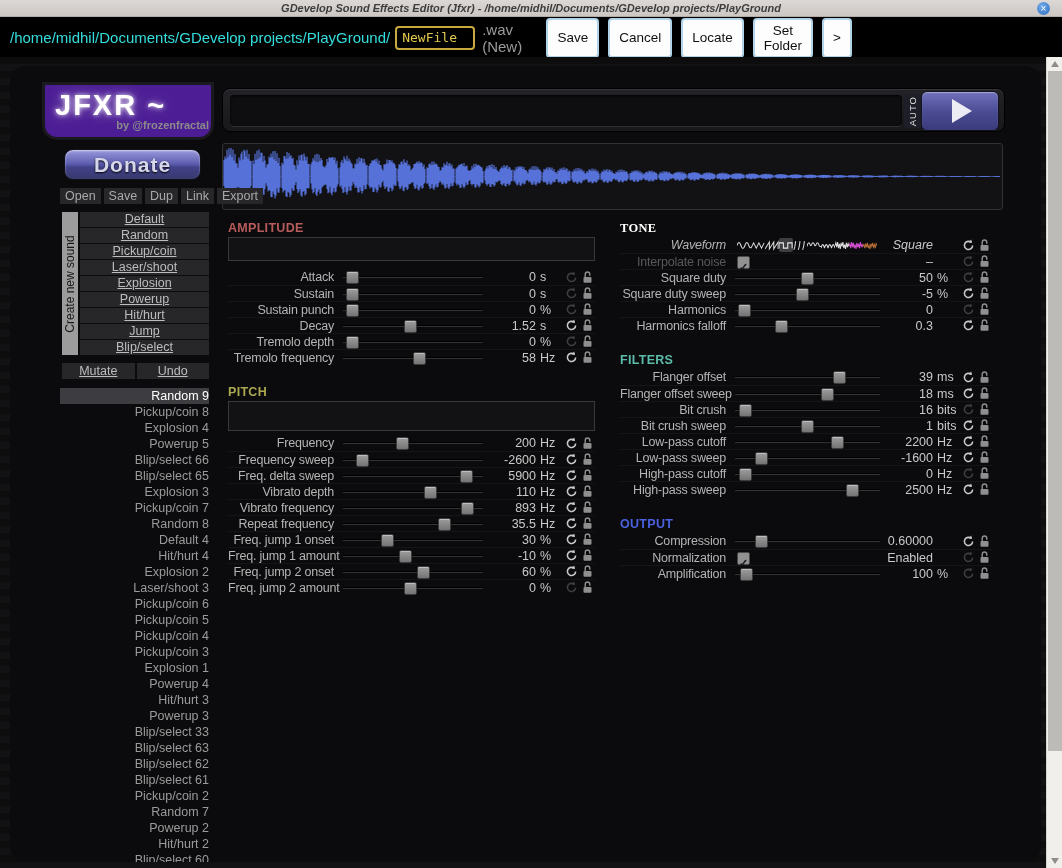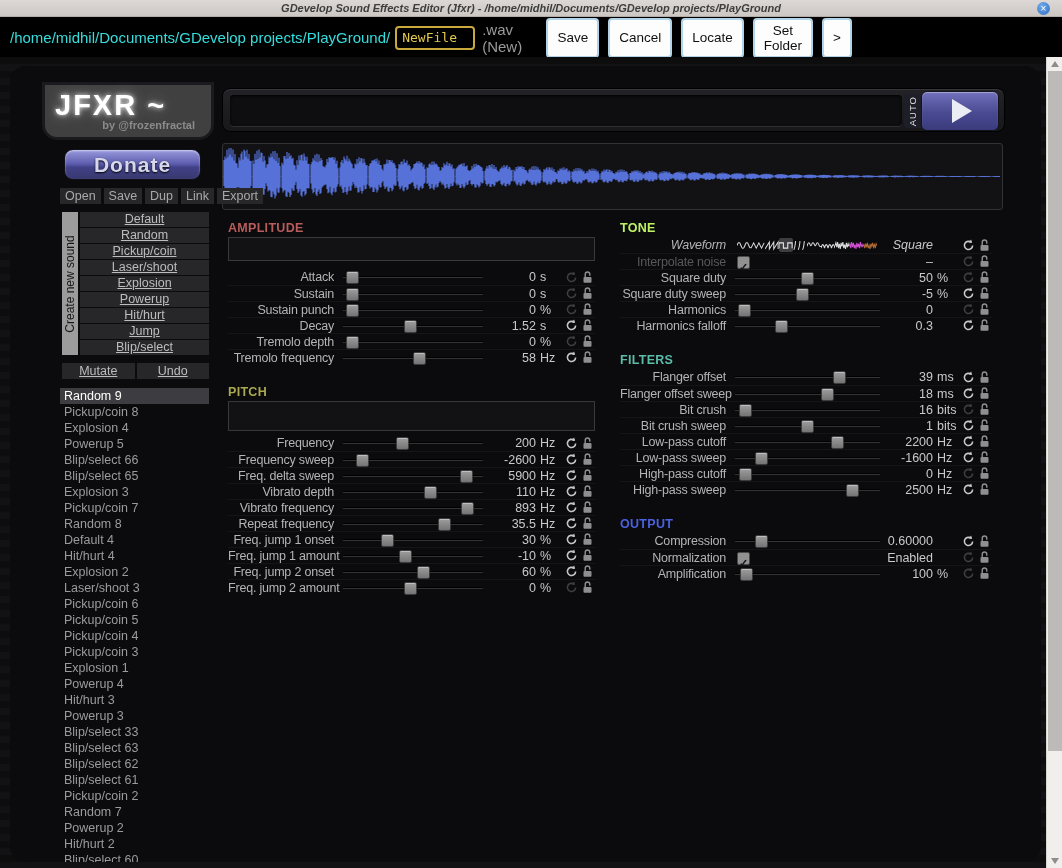--- a/index.html
+++ b/index.html
@@ -35,22 +35,22 @@
   
   .scrollbar { position:absolute; right:0; top:0; width:16px; height:811px; background:#f1efec;
     border-left:1px solid #d8d5d2; }
   .sb-arrow { position:absolute; left:0; width:16px; height:14px; display:flex; align-items:center; justify-content:center; cursor:pointer; }
   .sb-arrow.up { top:0; } .sb-arrow.down { bottom:0; }
   .tri-up { width:0; height:0; border-left:4px solid transparent; border-right:4px solid transparent; border-bottom:6px solid #8f8c89; }
   .tri-down { width:0; height:0; border-left:4px solid transparent; border-right:4px solid transparent; border-top:6px solid #8f8c89; }
   .sb-thumb { position:absolute; left:1px; top:14px; width:14px; height:680px; background:#bdbbb8; cursor:pointer; }
 
   
-  .logo-box { position:absolute; left:35px; top:19px; width:166px; height:52px; background:#404040;
-    border-radius:0 0 12px 12px; box-shadow:0 0 0 3px #1a1a1e; padding:4px 16px 0 10px; }
+  .logo-box { position:absolute; left:35px; top:19px; width:166px; height:52px; background:#4c1d95;
+    border-radius:0 0 12px 12px; box-shadow:0 0 0 3px #1a1a1e; padding:4px 2px 0 10px; }
   .logo-text { font-size:29px; font-weight:bold; letter-spacing:2px; color:#fff;
     text-shadow:0 0 5px rgba(255,255,255,.85), 0 0 14px rgba(255,255,255,.45); }
   .logo-byline { display:block; text-align:right; font-size:11px; font-weight:bold; color:#8b8b8b; margin-top:-3px; }
 
   .playbar { position:absolute; left:212px; top:22px; width:783px; height:44px;
     background:linear-gradient(#232327,#18181b); border:1px solid #000; border-radius:8px;
     box-shadow:inset 0 1px 0 #35353b; }
   .play-trough { position:absolute; left:7px; top:6px; width:672px; height:31px; background:#0e0e10;
     border-radius:4px; box-shadow:inset 0 1px 3px #000, 0 1px 0 #2e2e34; cursor:pointer; }
   .auto-tab { position:absolute; left:681px; top:5px; width:17px; height:34px; background:#1e1e28;
@@ -78,21 +78,21 @@
     white-space:nowrap; font-size:12px; color:#161616; }
   .preset-col { position:absolute; left:18px; top:0; width:129px; display:flex; flex-direction:column; gap:1px; }
   .preset-btn { height:15px; background:#27272a; color:#bdbdbd; font-size:12.5px; text-align:center;
     line-height:15px; cursor:pointer;text-decoration:underline; }
 
   .mutate-row { position:absolute; left:52px; top:297px; width:147px; display:flex; gap:2px; }
   .mutate-row .preset-btn { flex:1; height:16px; line-height:16px; }
 
   .sound-list { position:absolute; left:50px; top:322px; width:149px; }
   .snd-item { height:16px; line-height:16px; font-size:12.5px; color:#9b9b9b; padding-left:4px;
-    white-space:nowrap; cursor:pointer; }
+    white-space:nowrap; cursor:pointer;text-align:right; }
   .snd-item.selected { background:#3d3d41; color:#fff; }
 
   
   .pcol { position:absolute; top:155px; }
   .pcol.left { left:218px; width:367px; }
   .pcol.right { left:610px; width:372px; }
   .section { margin-bottom:20px; }
   .sec-title { font-size:12.5px; font-weight:bold; height:16px; letter-spacing:.3px; }
   .graph { border:1px solid #39393d; background:#121214; margin:0 0 8px 0; }
   .graph.g-amplitude { height:24px; }
@@ -578,21 +578,21 @@
               <svg width="11" height="13" viewBox="0 0 11 13">
                 <path d="M3.2,6 V3.6 a2.3,2.6 0 0 1 4.6,0 V4.8" fill="none" stroke="#8f8f8f" stroke-width="1.4"></path>
                 <rect x="1.5" y="6" width="8" height="5.8" rx="1" fill="#8f8f8f"></rect>
               </svg>
             </span>
           </div>
         </div>
       </div>
     <div class="pcol right" id="param-col-right">
         <div class="section">
-          <div class="sec-title" style="color: #bef264;">TONE</div>
+          <div class="sec-title" style="color: #ffffff; font-family: Liberation Serif, serif;">TONE</div>
           <div class="prow" style="border-top: none; font-style: italic;">
             <span class="plabel">Waveform</span>
             <span class="pctl">
               <span class="wicons">
                 <span class="wicon">
                   <svg width="14" height="11" viewBox="0 0 16 12">
                     <path d="M0,6 C1.5,1.5 3,1.5 4.5,6 C6,10.5 7.5,10.5 9,6 C10.5,1.5 12,1.5 13.5,6 C14.4,8.7 15.2,9.2 16,8" fill="none" stroke="#d9d9d9" stroke-width="1.2"></path>
                   </svg>
                 </span>
                 <span class="wicon">

